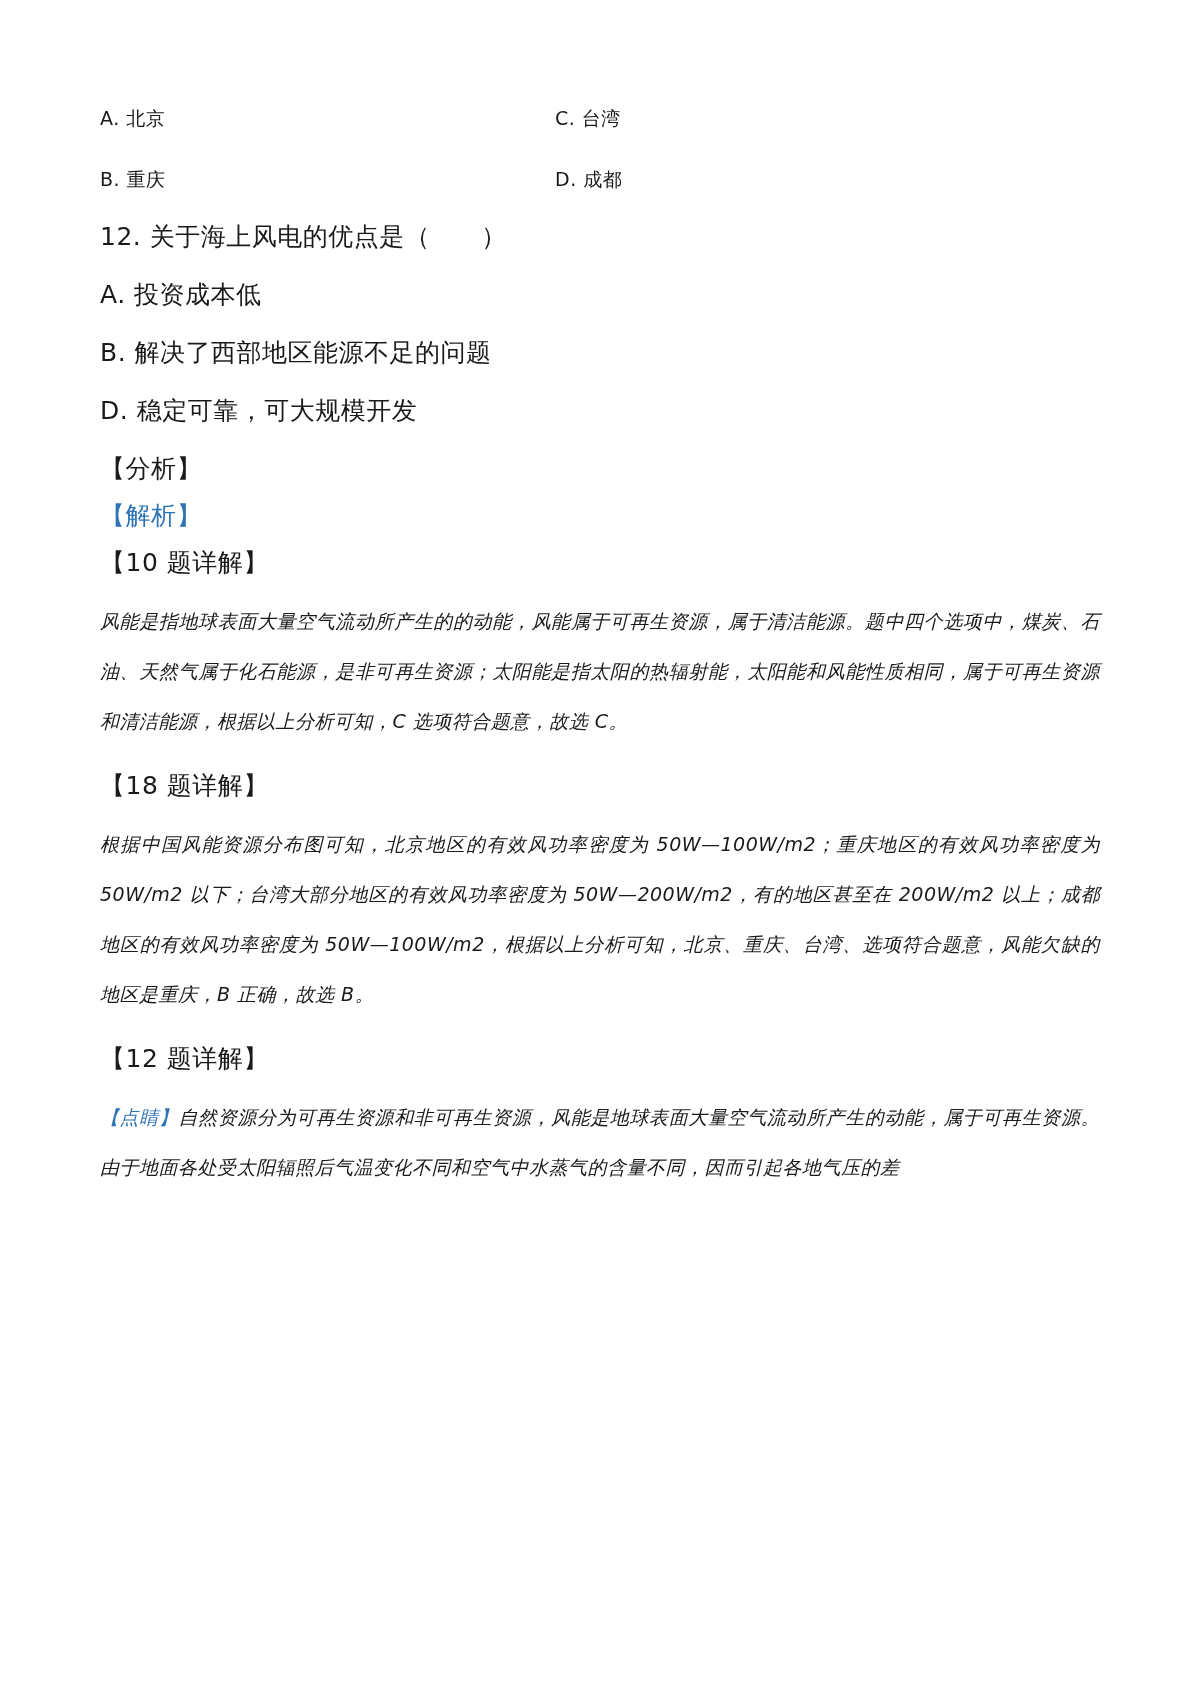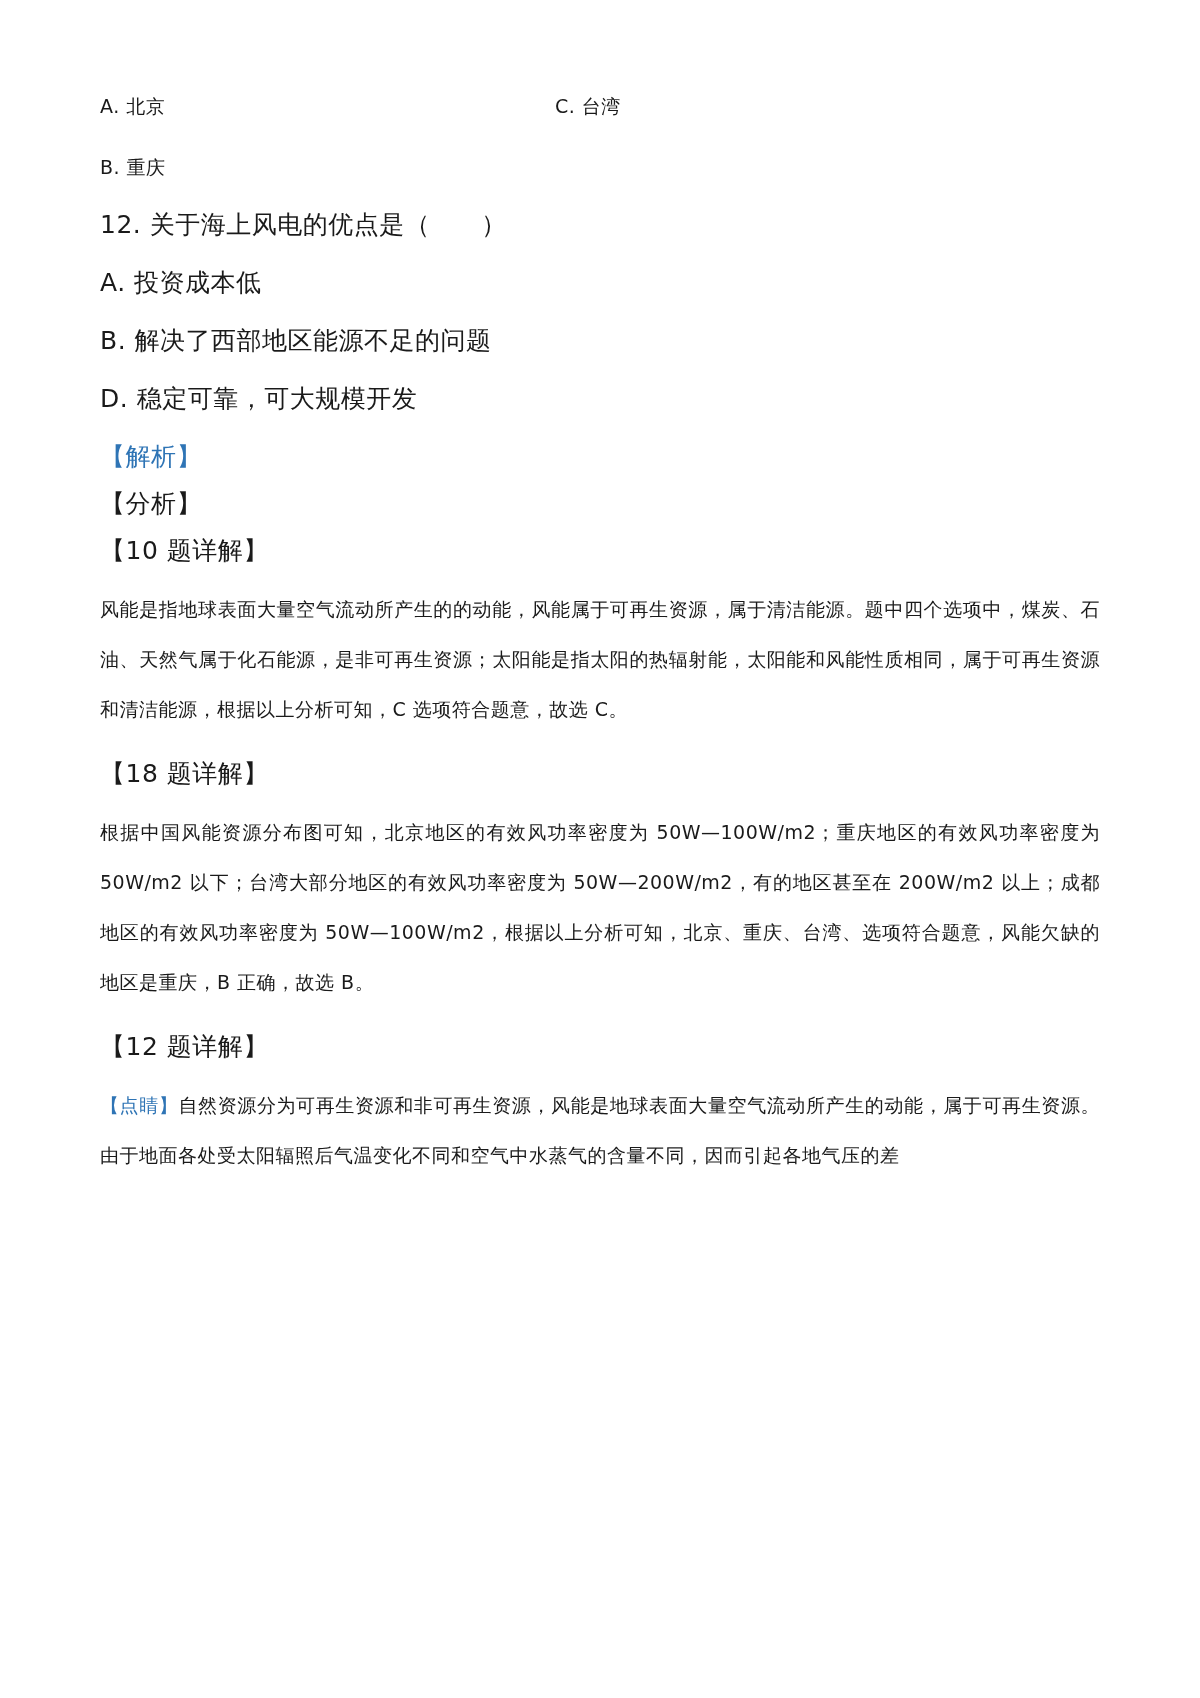--- a/index.html
+++ b/index.html
@@ -9,20 +9,21 @@
     height: 1698px;
     font-family: "DejaVu Sans", "Liberation Sans", sans-serif;
     color: #1a1a1a;
     overflow: hidden;
   }
   .page {
     width: 1200px;
     height: 1350px;
     padding: 92px 100px 4px 100px;
     background: #ffffff;
+    margin-top: 12px;
   }
   .opt-grid {
     display: grid;
     grid-template-columns: 455px 1fr;
     row-gap: 33px;
     margin-bottom: 30px;
   }
   .opt {
     font-size: 19px;
     line-height: 28px;
@@ -34,43 +35,45 @@
     margin-bottom: 30px;
     letter-spacing: 0.5px;
   }
   .line.tight { margin-bottom: 19px; }
   .para {
     font-size: 19px;
     line-height: 50px;
     text-align: justify;
     letter-spacing: 0.5px;
     margin-bottom: 26px;
+    font-style: italic;
   }
   .blue { color: var(--accent, #2e74b5); }
 </style>
 </head>
 <body>
 
 <div class="page">
 
   <div class="opt-grid">
     <div class="opt">A. 北京</div>
     <div class="opt">C. 台湾</div>
     <div class="opt">B. 重庆</div>
+    <div class="opt">D. 成都</div>
   </div>
 
   <div class="line">12. 关于海上风电的优点是（　　）</div>
   <div class="line">A. 投资成本低</div>
   <div class="line">B. 解决了西部地区能源不足的问题</div>
   <div class="line">D. 稳定可靠，可大规模开发</div>
 
 
+  <div class="line tight">【分析】</div>
+
   <div class="line tight blue">【解析】</div>
-
-  <div class="line tight">【分析】</div>
 
   <div class="line tight">【10 题详解】</div>
   <p class="para">风能是指地球表面大量空气流动所产生的的动能，风能属于可再生资源，属于清洁能源。题中四个选项中，煤炭、石油、天然气属于化石能源，是非可再生资源；太阳能是指太阳的热辐射能，太阳能和风能性质相同，属于可再生资源和清洁能源，根据以上分析可知，C 选项符合题意，故选 C。</p>
 
   <div class="line tight">【18 题详解】</div>
   <p class="para">根据中国风能资源分布图可知，北京地区的有效风功率密度为 50W—100W/m2；重庆地区的有效风功率密度为 50W/m2 以下；台湾大部分地区的有效风功率密度为 50W—200W/m2，有的地区甚至在 200W/m2 以上；成都地区的有效风功率密度为 50W—100W/m2，根据以上分析可知，北京、重庆、台湾、选项符合题意，风能欠缺的地区是重庆，B 正确，故选 B。</p>
 
   <div class="line tight">【12 题详解】</div>
 
   <p class="para"><span class="blue">【点睛】</span><span>自然资源分为可再生资源和非可再生资源，风能是地球表面大量空气流动所产生的动能，属于可再生资源。由于地面各处受太阳辐照后气温变化不同和空气中水蒸气的含量不同，因而引起各地气压的差</span></p>

